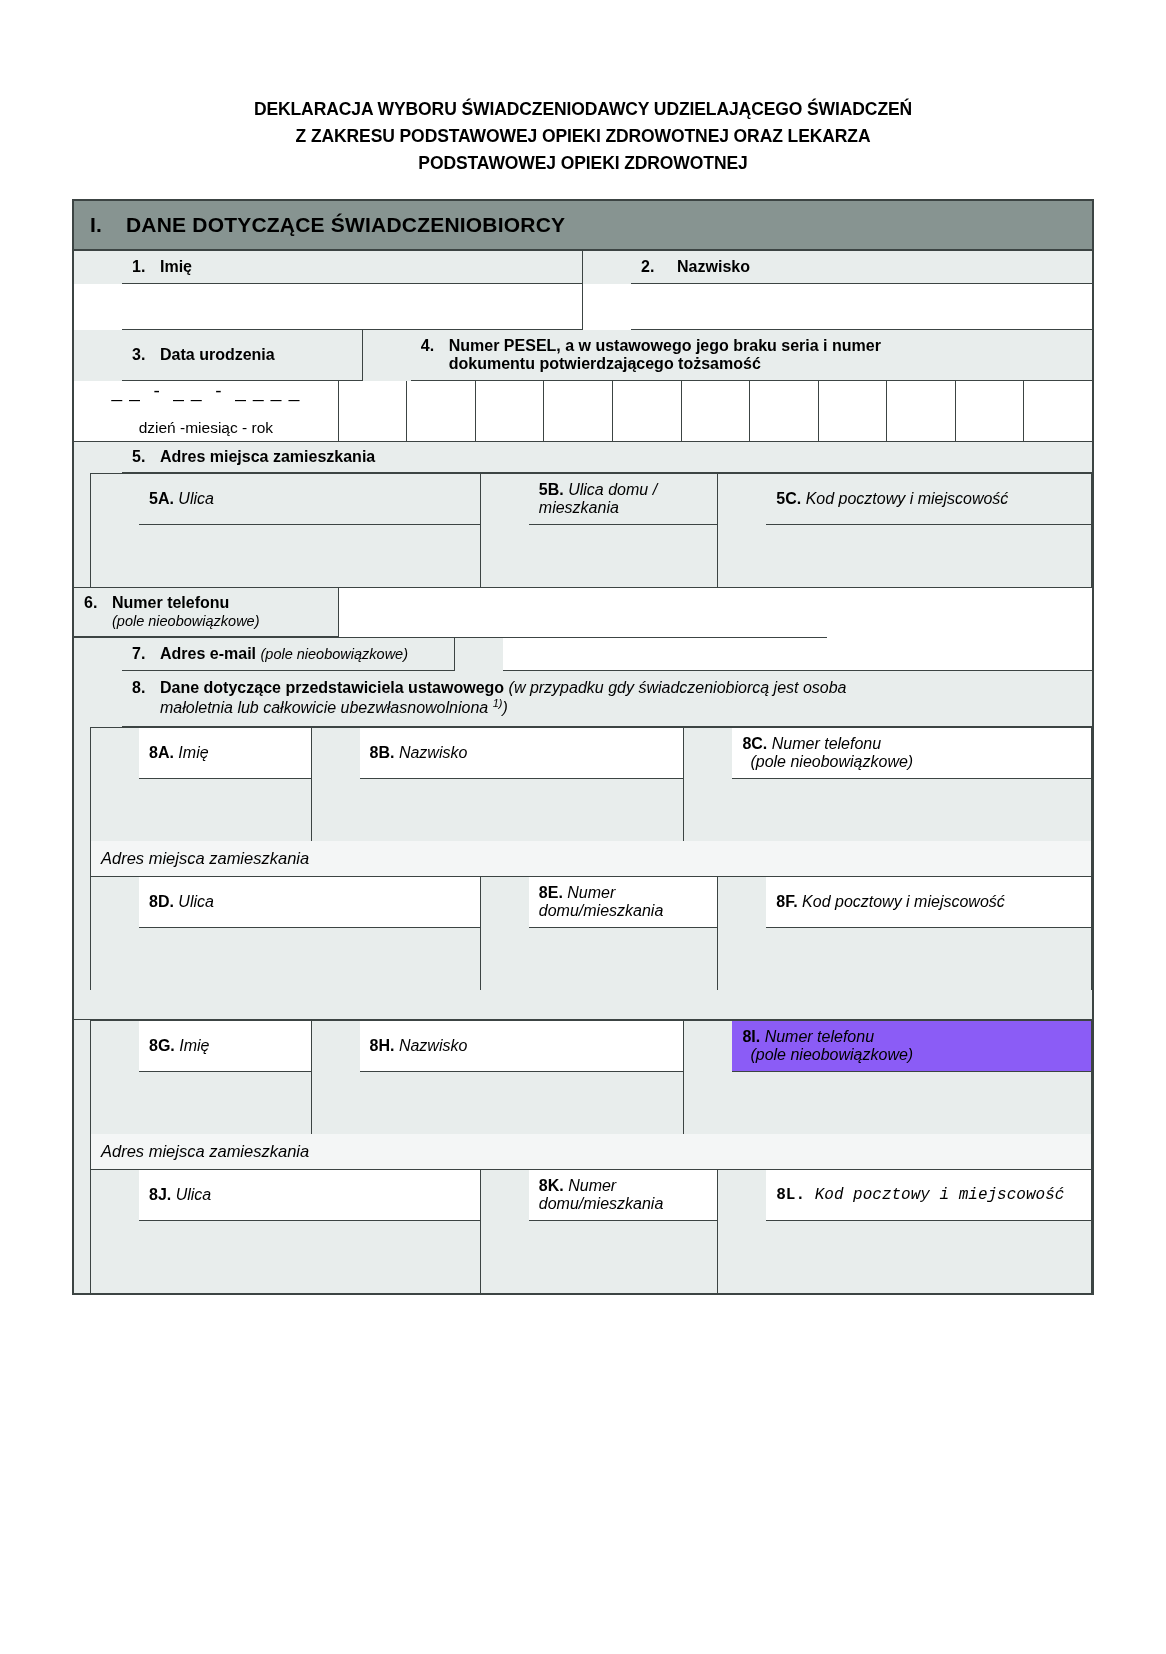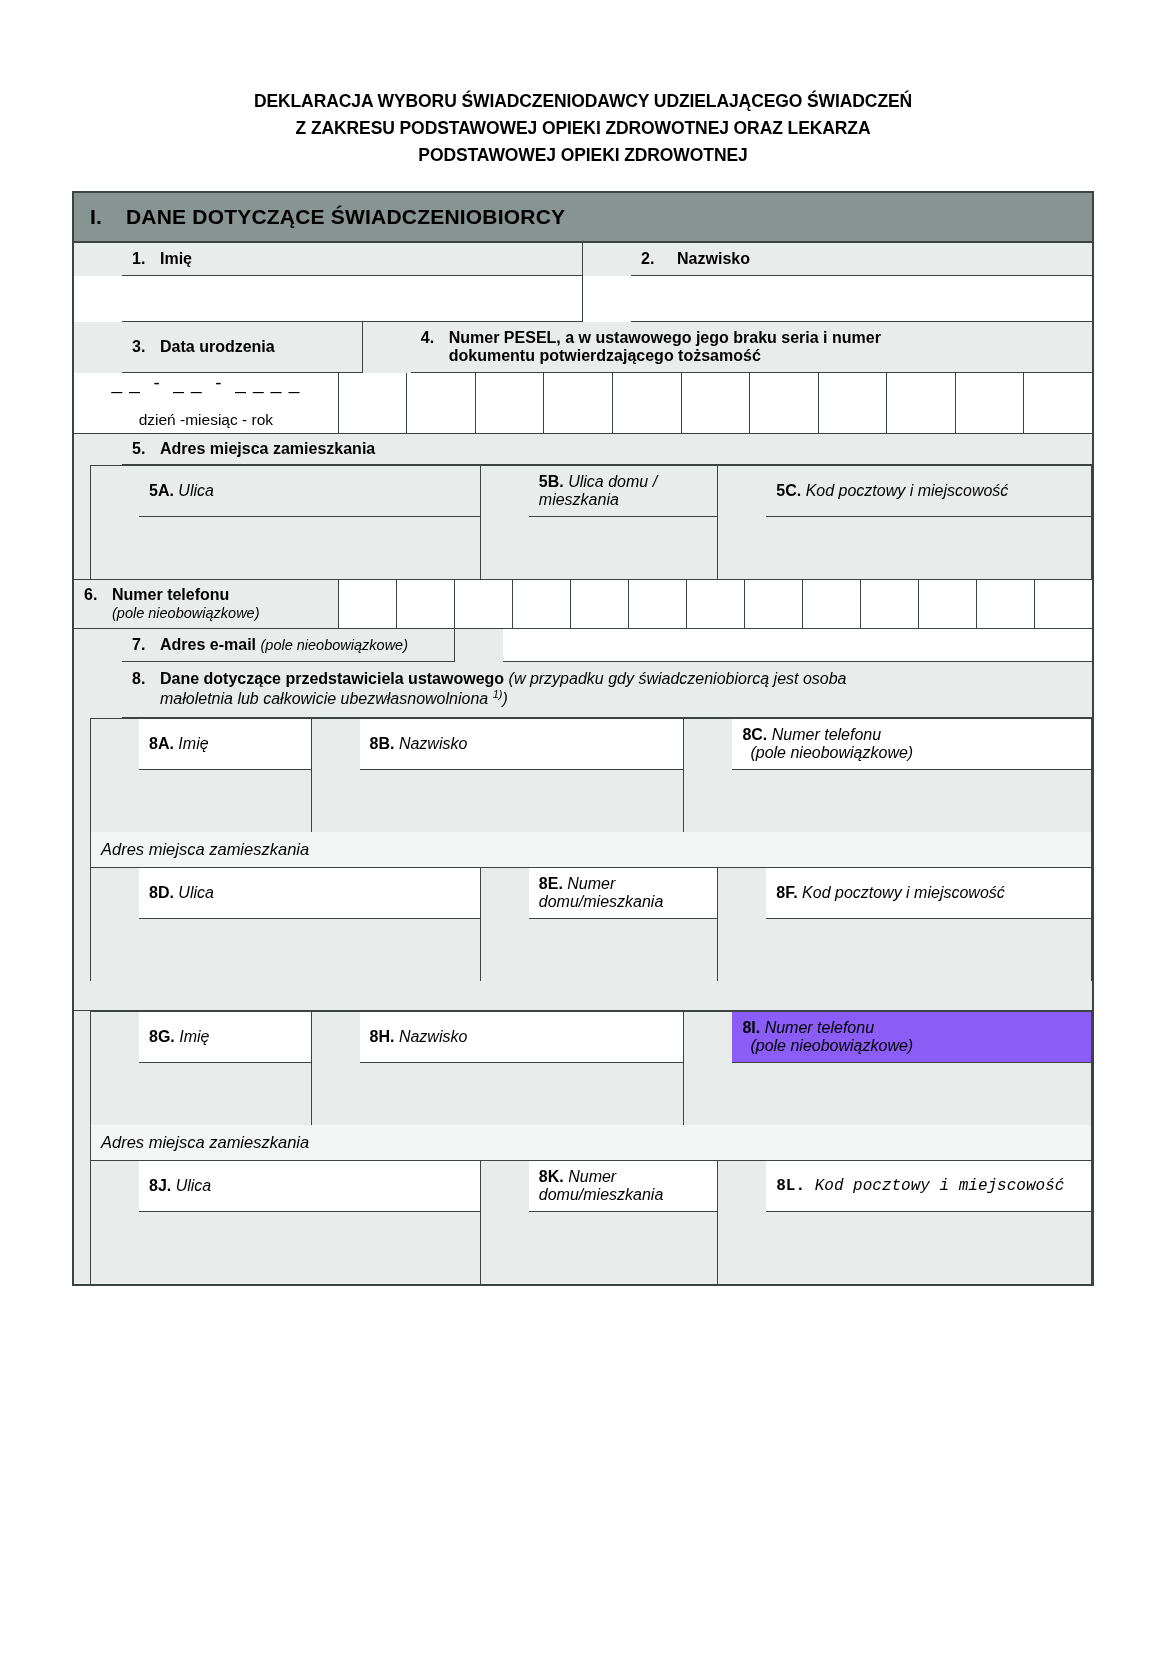--- a/index.html
+++ b/index.html
@@ -23,21 +23,21 @@
     padding: 88px 72px 0 72px;
   }
 
   
   .doc-title {
     text-align: center;
     font-weight: bold;
     font-size: 17.5px;
     line-height: 1.55;
     letter-spacing: -0.1px;
-    margin: 0 0 22px 0;
+    margin: 8px 0 22px 0;
   }
   .doc-title .tline { display: block; }
 
   
   .form {
     border: 2.5px solid #3c4443;
     border-top: none;
     box-sizing: border-box;
     width: 100%;
   }
@@ -94,21 +94,21 @@
   .small-ital {
     font-style: italic;
     font-size: 14.5px;
   }
 
   .entry { height: 46px; }
   .entry-tall { height: 62px; }
   .entry-xtall { height: 72px; }
 
   
-  .combrow { display: flex; width: 100%; box-sizing: border-box; }
+  .combrow { display: flex; width: 100%; box-sizing: border-box; flex-direction: column; }
   .comb-label {
     box-sizing: border-box;
     border-right: 1.6px solid #3c4443;
     border-bottom: 1.6px solid #3c4443;
     background: #e8edec;
     display: flex;
     flex-direction: column;
     justify-content: center;
     padding: 6px 10px;
     font-size: 16px;

